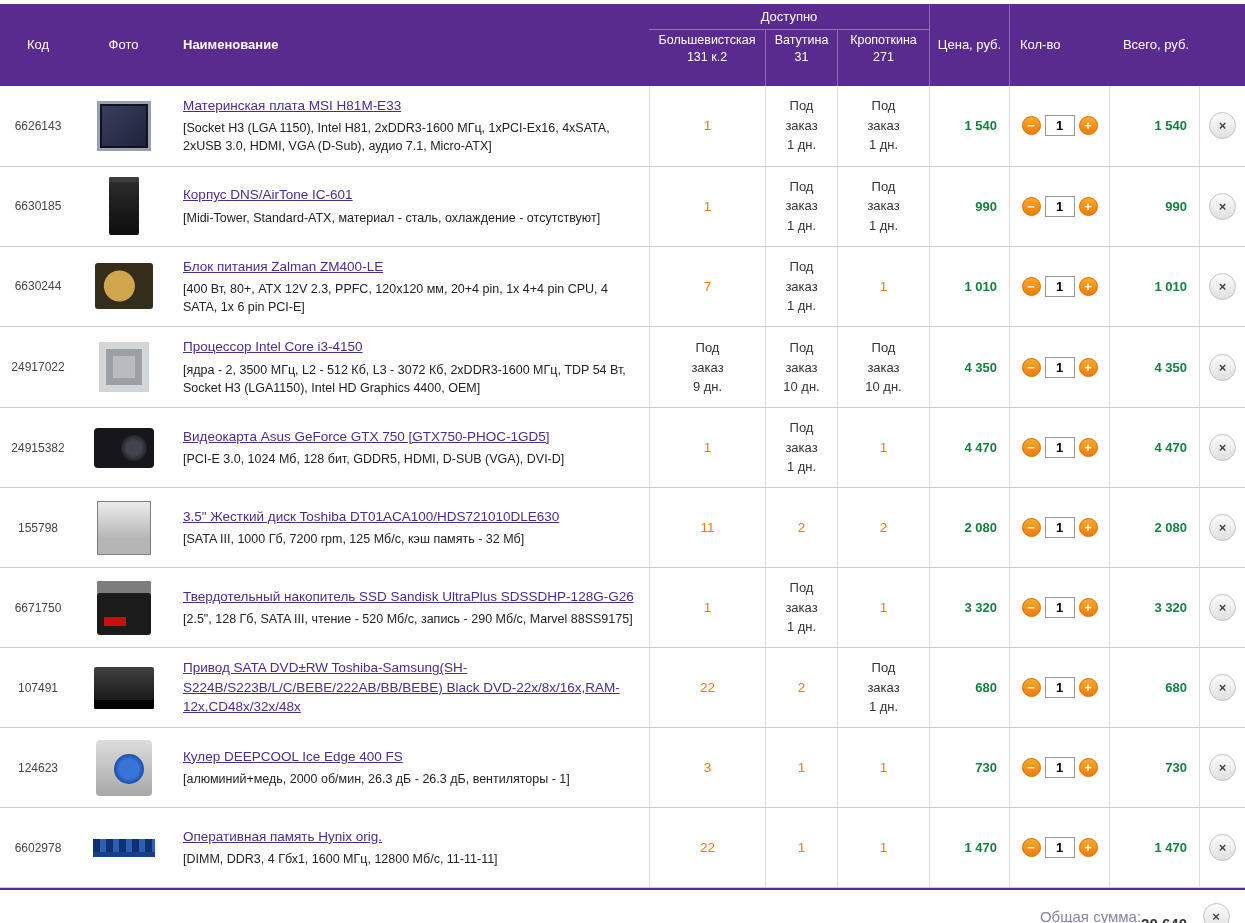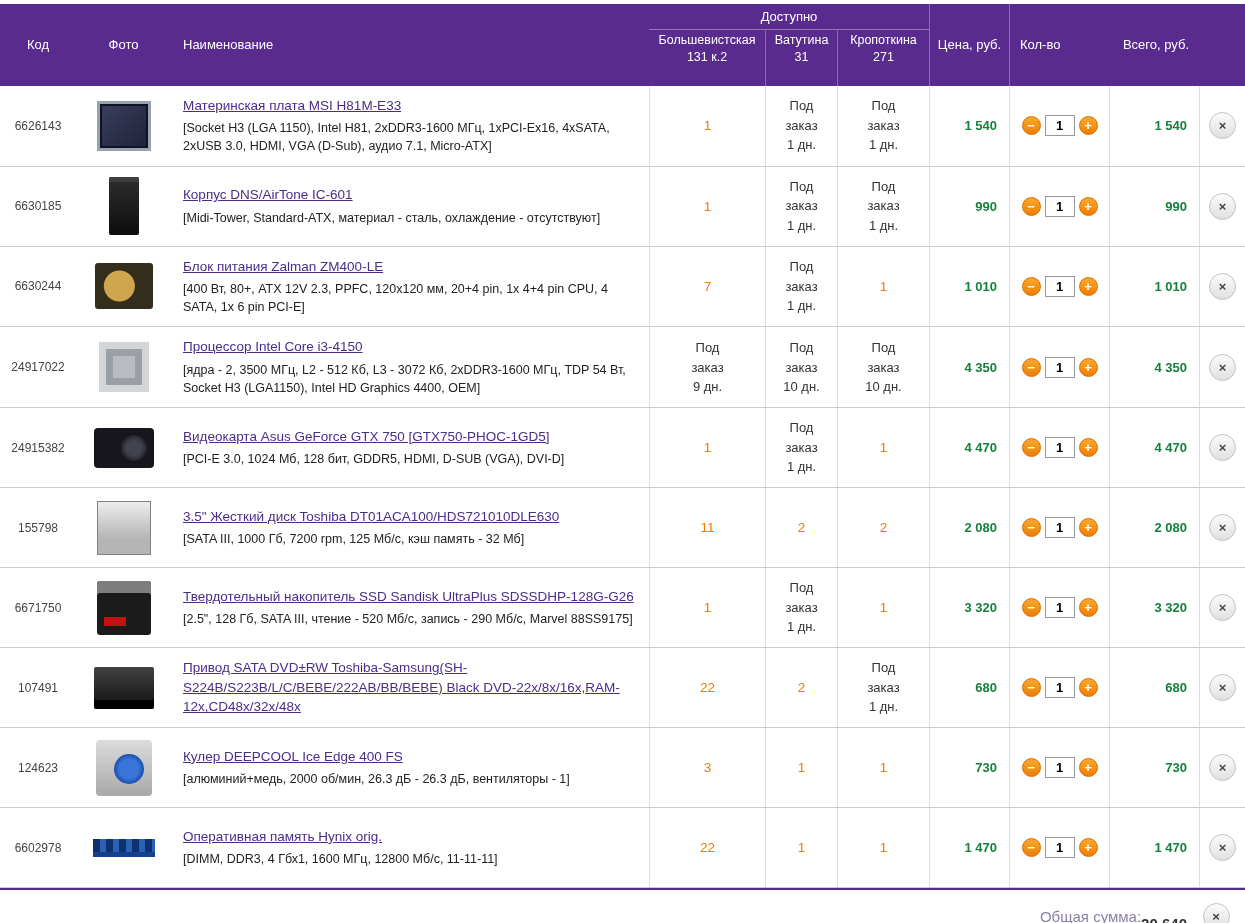--- a/index.html
+++ b/index.html
@@ -23,21 +23,21 @@
     color: #fff;
     grid-template-rows: 26px auto;
     min-height: 64px;
   }
   .th {
     display: flex; align-items: center; justify-content: center;
     font-size: 13px; text-align: center; padding: 2px 4px;
   }
   .th.col-code   { grid-column: 1; grid-row: 1 / 3; }
   .th.col-photo  { grid-column: 2; grid-row: 1 / 3; }
-  .th.col-name   { grid-column: 3; grid-row: 1 / 3; justify-content: flex-start; padding-left: 12px; }
+  .th.col-name   { grid-column: 3; grid-row: 1 / 3; justify-content: flex-start; padding-left: 12px; font-weight: bold; }
   .th.group-available { grid-column: 4 / 7; grid-row: 1; border-bottom: 1px solid rgba(255,255,255,0.35); }
   .th.store1 { grid-column: 4; grid-row: 2; }
   .th.store2 { grid-column: 5; grid-row: 2; border-left: 1px solid rgba(255,255,255,0.3); }
   .th.store3 { grid-column: 6; grid-row: 2; border-left: 1px solid rgba(255,255,255,0.3); }
   .th.store1, .th.store2, .th.store3 { white-space: pre-line; font-size: 12.5px; line-height: 1.35; padding-bottom: 20px; }
   .th.col-price  { grid-column: 7; grid-row: 1 / 3; border-left: 1px solid rgba(255,255,255,0.3); }
   .th.col-qty    { grid-column: 8; grid-row: 1 / 3; border-left: 1px solid rgba(255,255,255,0.3); justify-content: flex-start; padding-left: 10px; }
   .th.col-total  { grid-column: 9; grid-row: 1 / 3; justify-content: flex-end; padding-right: 10px; }
   .th.col-remove { grid-column: 10; grid-row: 1 / 3; }
 

